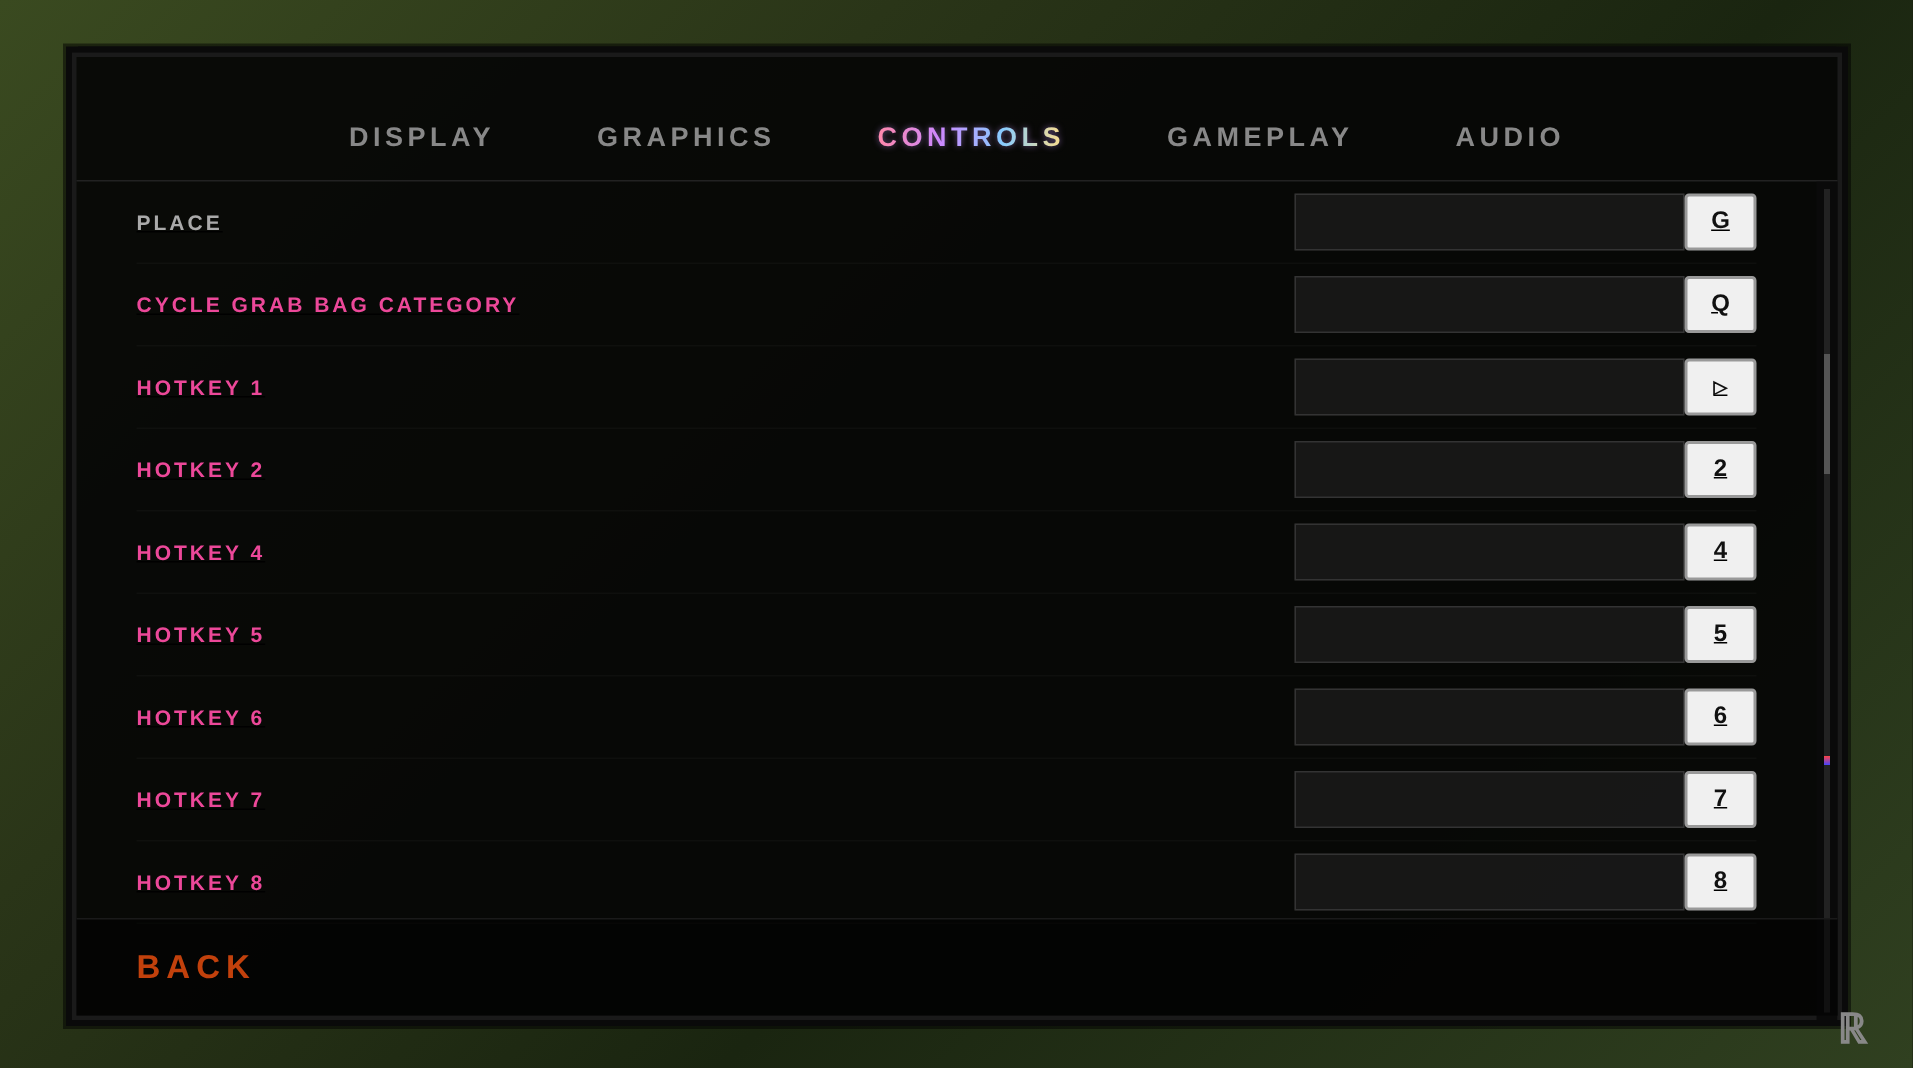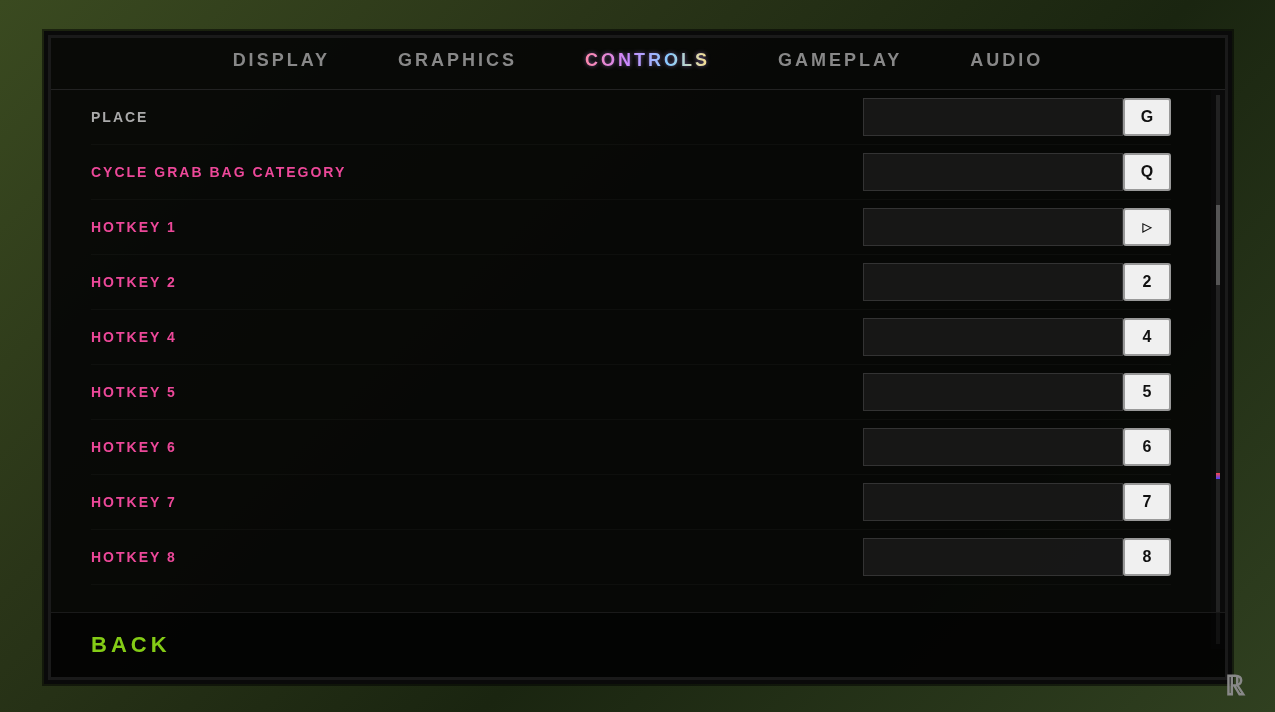--- a/index.html
+++ b/index.html
@@ -34,21 +34,21 @@
         -4px 4px 0 #0a0a0a,
         4px 4px 0 #0a0a0a,
         0 0 0 6px rgba(0,0,0,0.5);
     }
 
     
     .tabs {
       display: flex;
       justify-content: center;
       align-items: flex-end;
-      padding: 4px 0 10px;
+      padding: 35px 0 10px;
       gap: 60px;
       border-bottom: 1px solid #222;
     }
 
     .tab {
       font-size: 18px;
       font-weight: bold;
       letter-spacing: 3px;
       color: #888;
       cursor: pointer;
@@ -67,20 +67,21 @@
       -webkit-text-fill-color: transparent;
       background-clip: text;
       filter: drop-shadow(0 0 2px rgba(200,150,255,0.5));
     }
 
     
     .content {
       display: flex;
       height: calc(100% - 80px);
       overflow: hidden;
+      text-decoration: underline;
     }
 
     
     .settings-list {
       flex: 1;
       padding: 0 40px;
       overflow-y: auto;
     }
 
     .settings-list::-webkit-scrollbar { display: none; }
@@ -149,21 +150,21 @@
       right: 0;
       height: 65px;
       display: flex;
       align-items: center;
       padding: 0 40px;
       border-top: 1px solid #1a1a1a;
       background: rgba(0,0,0,0.5);
     }
 
     .back-button {
-      color: #84cc16;
+      color: #c2410c;
       font-size: 22px;
       font-weight: bold;
       letter-spacing: 4px;
       text-transform: uppercase;
       cursor: pointer;
     }
 
     
     .logo-area {
       position: absolute;

